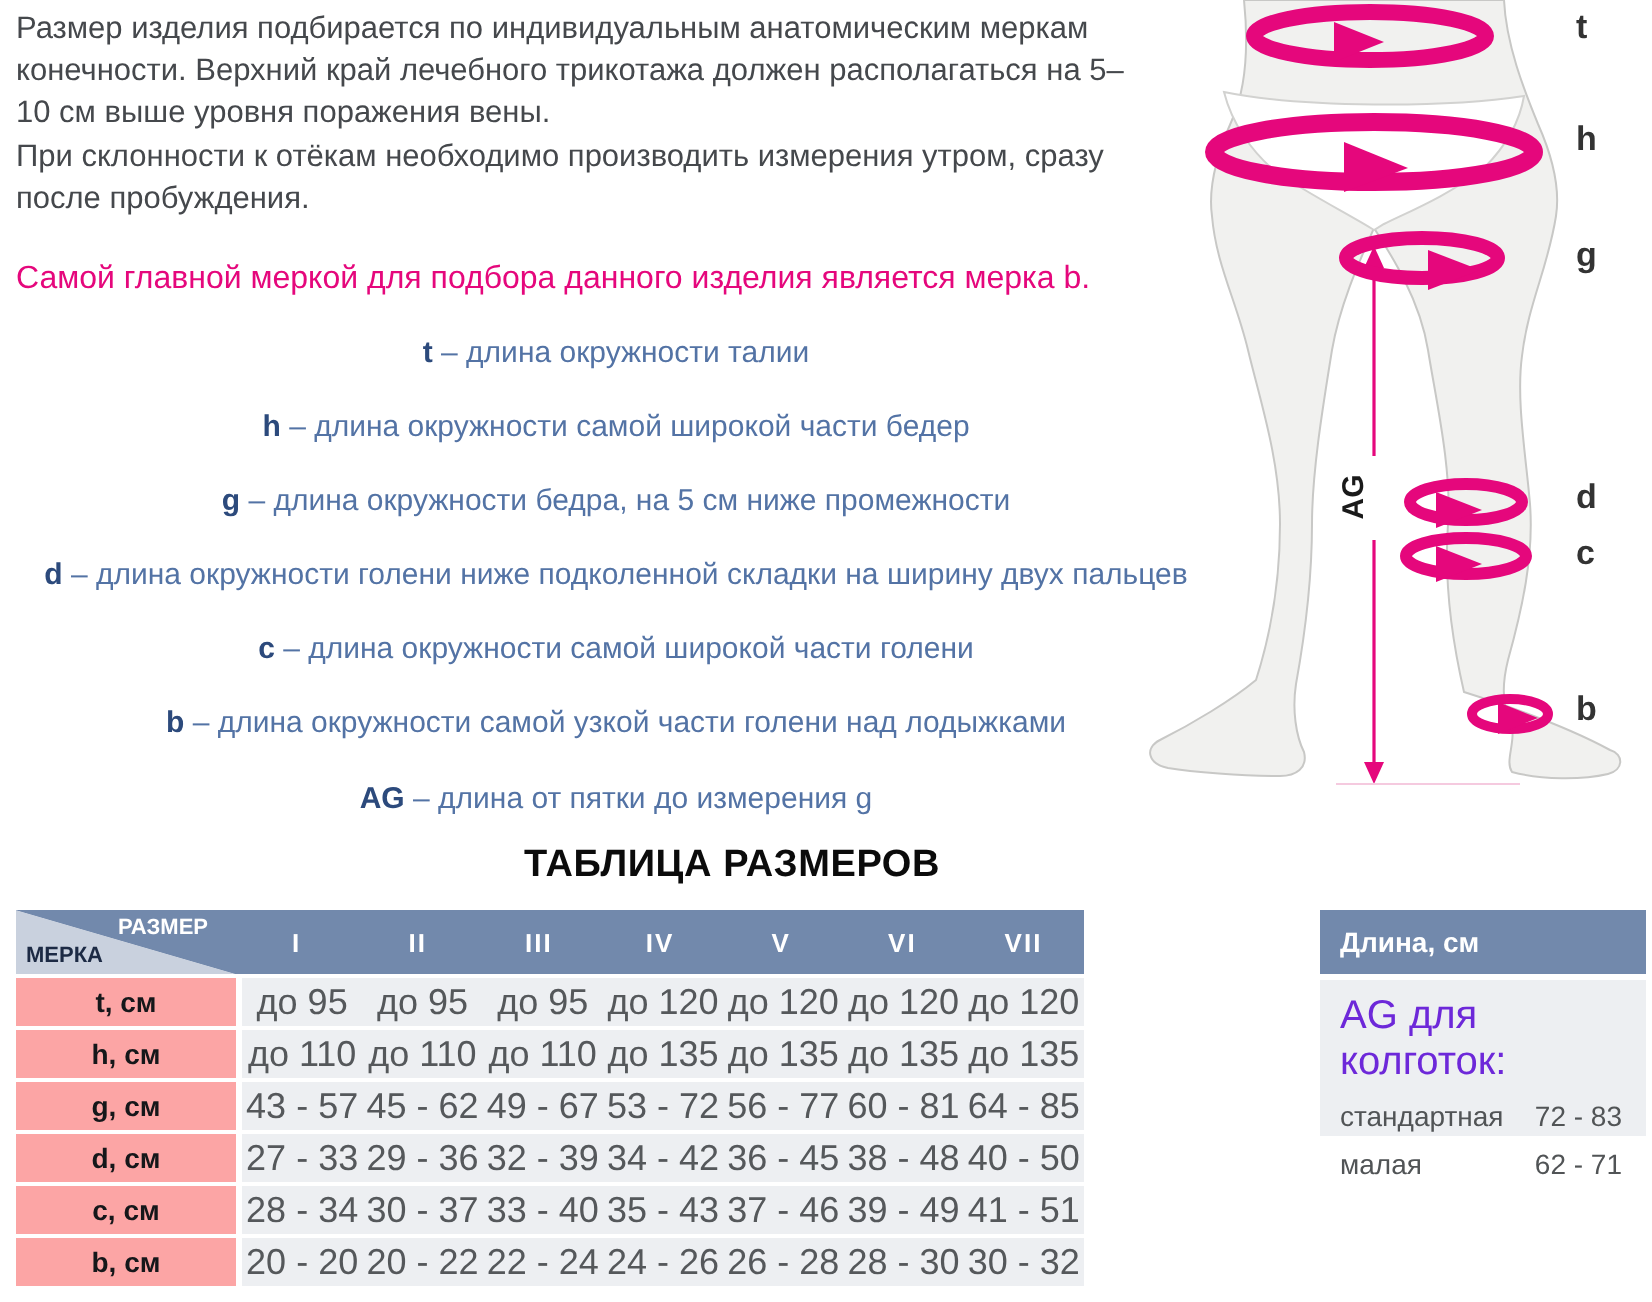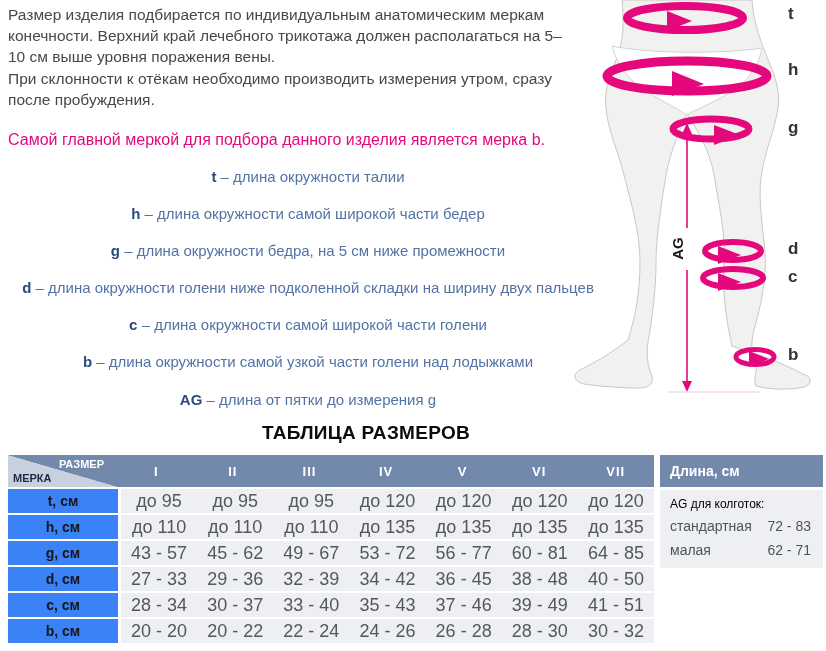--- a/index.html
+++ b/index.html
@@ -16,40 +16,40 @@
   .diagram{position:absolute;left:556px;top:0;width:270px;height:415px;}
   .dia-label{position:absolute;font-size:17px;font-weight:bold;color:#333;}
   .ag-label{position:absolute;left:659px;top:240px;width:36px;text-align:center;
             font-size:15px;font-weight:bold;color:#1a1a1a;transform:rotate(-90deg);background:#fff;}
 
   
   .table-title{position:absolute;left:0;top:422px;width:732px;text-align:center;
                font-size:19px;font-weight:bold;color:#0b0b0b;letter-spacing:.3px;}
 
   
-  .size-table{position:absolute;left:8px;top:455px;width:646px;}
+  .size-table{position:absolute;left:8px;top:455px;width:534px;}
   .st-header{display:flex;height:32px;background:#7289ac;}
   .st-corner{position:relative;width:110px;height:32px;flex:0 0 110px;
              background:linear-gradient(to top right,#c9d1de 49.6%,#7289ac 50.2%);}
   .st-corner .c-top{position:absolute;right:14px;top:3px;font-size:11px;font-weight:bold;color:#fff;}
   .st-corner .c-bottom{position:absolute;left:5px;bottom:3px;font-size:11px;font-weight:bold;color:#1c2a44;}
   .st-col{flex:1;display:flex;align-items:center;justify-content:center;
           color:#fff;font-size:13px;font-weight:bold;letter-spacing:1px;}
   .st-row{display:flex;height:24px;margin-top:2px;}
-  .st-label{flex:0 0 110px;margin-right:3px;background:#3b82f6;display:flex;
+  .st-label{flex:0 0 110px;margin-right:3px;background:#fca5a5;display:flex;
             align-items:center;justify-content:center;font-size:14px;font-weight:bold;color:#15171a;}
   .st-data{flex:1;display:flex;background:#edeff2;}
   .st-cell{flex:1;display:flex;align-items:center;justify-content:center;font-size:18px;color:#55585b;}
 
   
   .len-panel{position:absolute;left:660px;top:455px;width:163px;border-radius:28px;}
   .lp-header{height:32px;background:#7289ac;color:#fff;font-size:14px;font-weight:bold;
              line-height:32px;padding-left:10px;box-sizing:border-box;}
   .lp-body{margin-top:3px;background:#edeff2;padding:7px 12px 10px 10px;box-sizing:border-box;height:78px;}
-  .lp-sub{font-size:12px;color:#000000;margin-bottom:7px;}
+  .lp-sub{font-size:20px;color:#6d28d9;margin-bottom:7px;}
   .lp-row{display:flex;justify-content:space-between;font-size:14px;color:#515456;margin-bottom:8px;}
 </style>
 </head>
 <body>
 
 <div class="page">
 
   <div class="para" style="top:4px">Размер изделия подбирается по индивидуальным анатомическим меркам конечности. Верхний край лечебного трикотажа должен располагаться на 5–10 см выше уровня поражения вены.</div>
   <div class="para" style="top:68px">При склонности к отёкам необходимо производить измерения утром, сразу после пробуждения.</div>
   <div class="note" style="top:131px">Самой главной меркой для подбора данного изделия является мерка b.</div>

